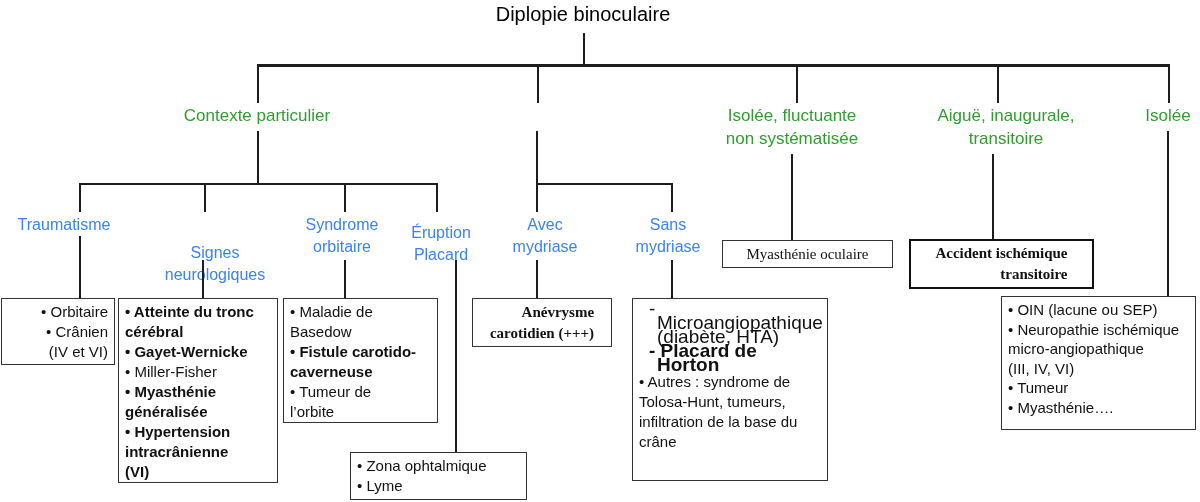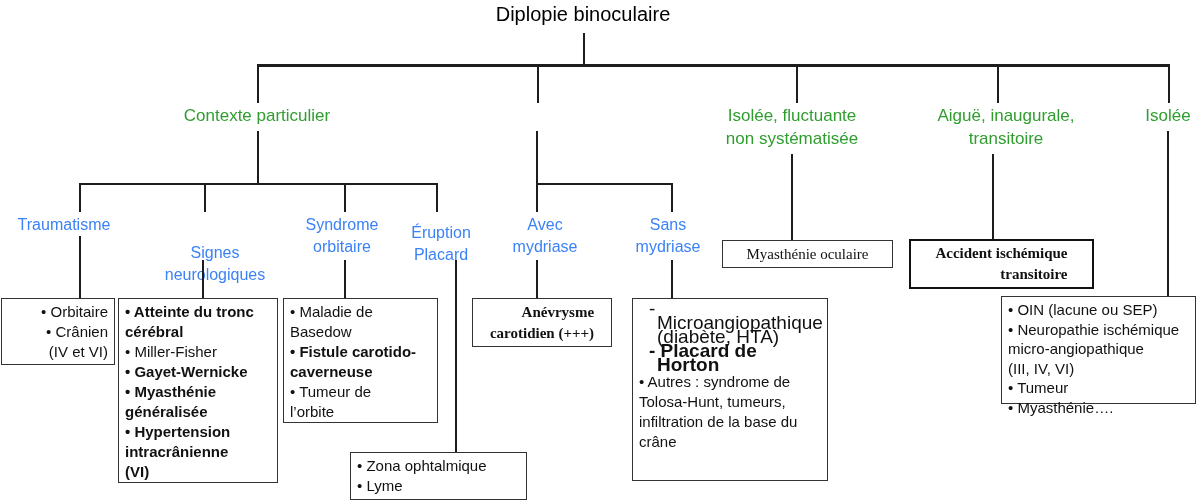--- a/index.html
+++ b/index.html
@@ -81,22 +81,22 @@
 
   <div class="box" style="left:1px; top:298px; width:114px; height:67px;text-align:right;">
     <div class="item">• Orbitaire</div>
     <div class="item">• Crânien</div>
     <div class="item">(IV et VI)</div>
   </div>
 
   <div class="box" style="left:118px; top:298px; width:160px; height:185px;">
     <div class="item bold">• Atteinte du tronc
 cérébral</div>
+    <div class="item bold">• Gayet-Wernicke</div>
     <div class="item">• Miller-Fisher</div>
-    <div class="item bold">• Gayet-Wernicke</div>
     <div class="item bold">• Myasthénie
 généralisée</div>
     <div class="item bold">• Hypertension
 intracrânienne
 (VI)</div>
   </div>
 
   <div class="box" style="left:283px; top:298px; width:155px; height:125px;">
     <div class="item">• Maladie de
 Basedow</div>
@@ -128,21 +128,21 @@
 
   <div class="box boxcenter" style="left:722px; top:240px; width:171px; height:28px; padding:2px 6px;">
     <div class="item">Myasthénie oculaire</div>
   </div>
 
   <div class="box boxcenter bold thick" style="left:909px; top:239px; width:185px; height:50px; line-height:21px;">
     <div class="item">Accident ischémique
 transitoire</div>
   </div>
 
-  <div class="box" style="left:1001px; top:296px; width:195px; height:108px; line-height:19.5px;">
+  <div class="box" style="left:1001px; top:296px; width:195px; height:134px; line-height:19.5px;">
     <div class="item">• OIN (lacune ou SEP)</div>
     <div class="item">• Neuropathie ischémique
 micro-angiopathique
 (III, IV, VI)</div>
     <div class="item">• Tumeur</div>
     <div class="item">• Myasthénie….</div>
   </div>
 
 </div>
 

